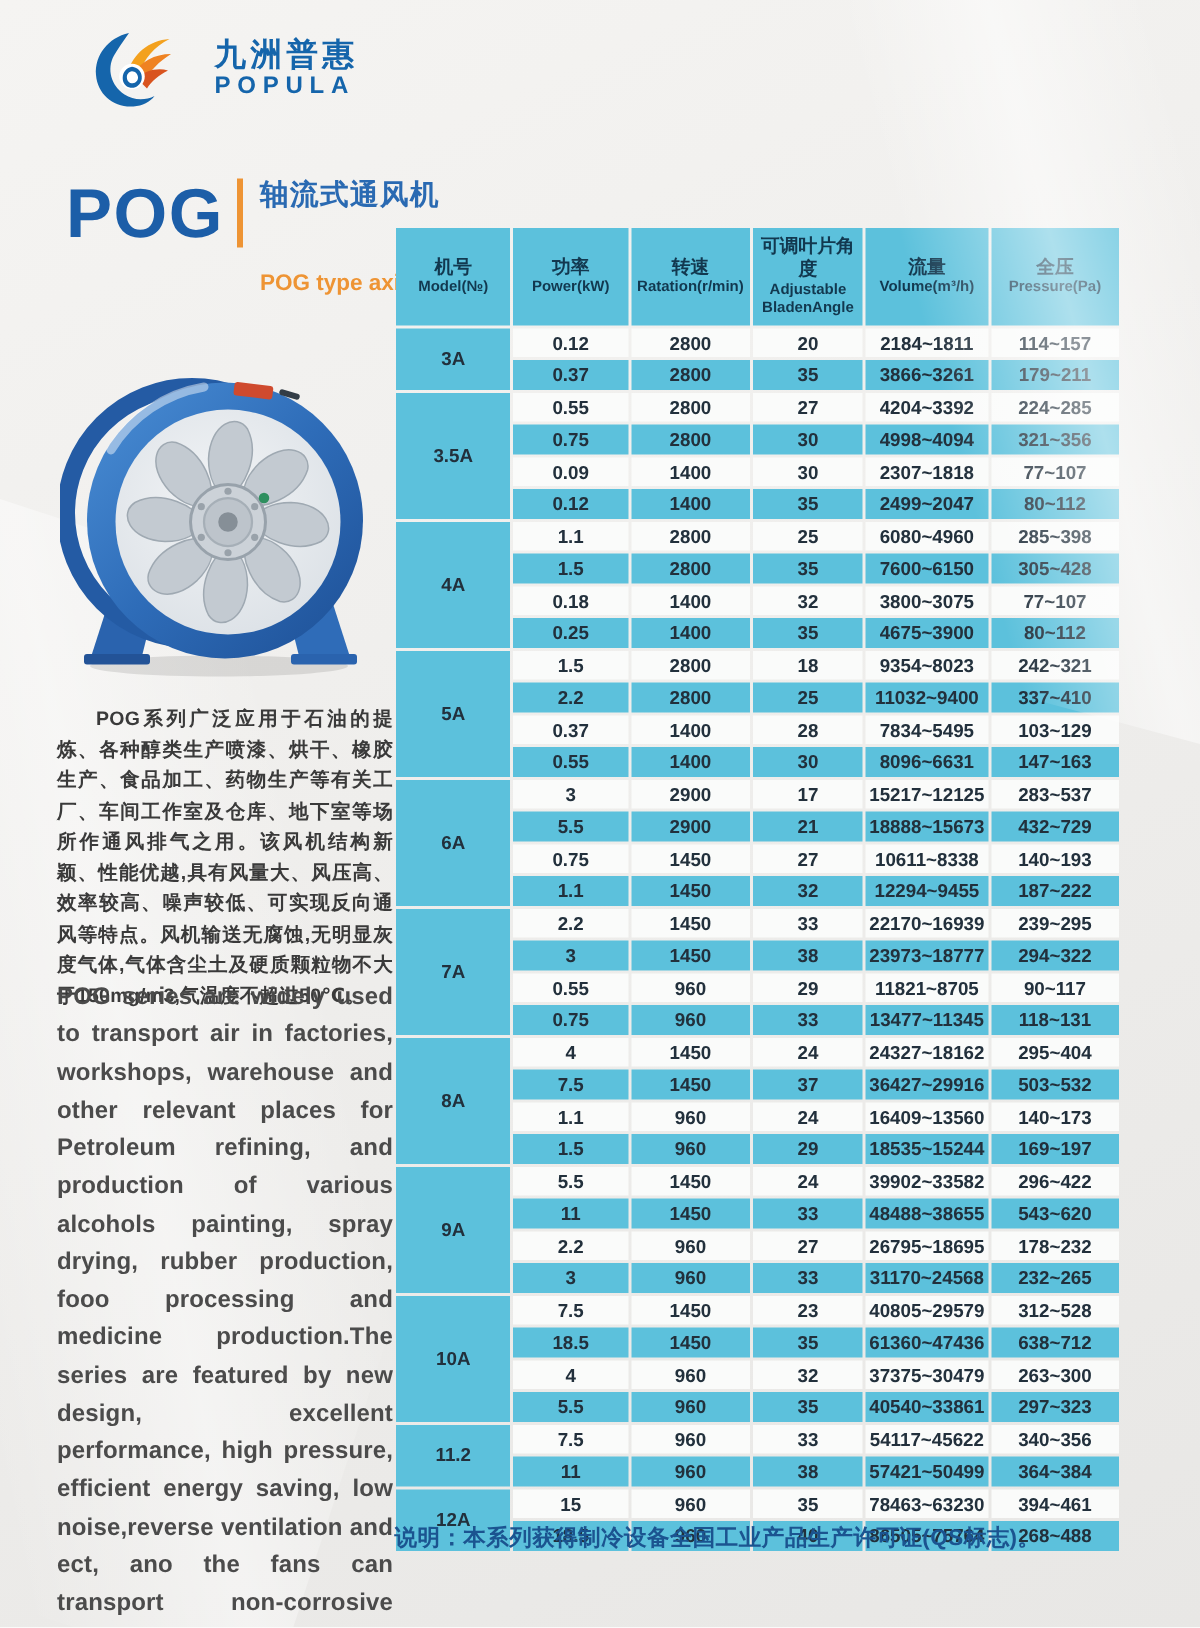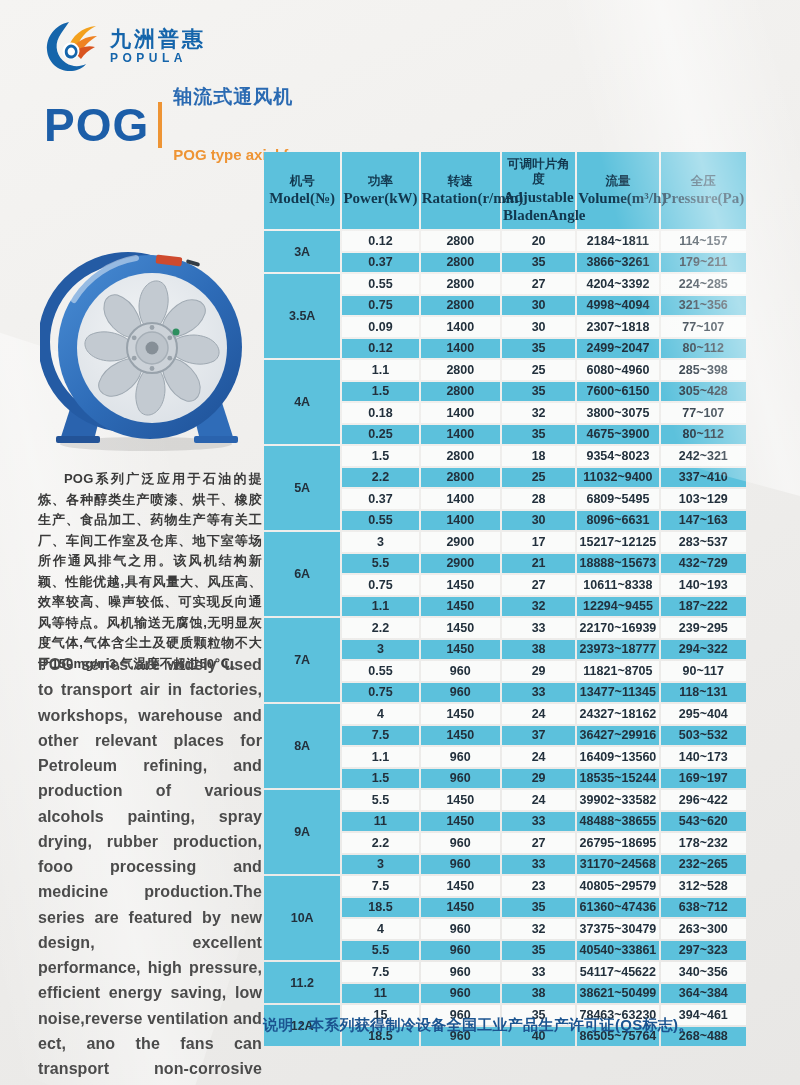--- a/index.html
+++ b/index.html
@@ -15,32 +15,32 @@
     background:linear-gradient(60deg,rgba(255,255,255,0) 30%,rgba(255,255,255,.45) 50%,rgba(255,255,255,0) 70%);
     transform:rotate(18deg);pointer-events:none;
   }
   .page::after{
     content:"";position:absolute;right:-80px;top:-60px;width:360px;height:520px;
     background:linear-gradient(60deg,rgba(255,255,255,0) 35%,rgba(255,255,255,.5) 52%,rgba(255,255,255,0) 70%);
     transform:rotate(15deg);pointer-events:none;
   }
 
   
-  .logo{position:absolute;left:42px;top:18px;display:flex;align-items:center;gap:8px;}
+  .logo{position:absolute;left:59px;top:18px;display:flex;align-items:center;gap:24px;}
   .logo-icon{width:60px;height:56px;}
   .logo-text{display:flex;flex-direction:column;line-height:1.05;}
   .logo-cn{font-size:21px;font-weight:bold;color:var(--brand-blue);letter-spacing:3px;}
-  .logo-en{font-size:12px;font-weight:bold;color:var(--brand-blue);letter-spacing:4.5px;margin-top:2px;}
+  .logo-en{font-size:16px;font-weight:bold;color:var(--brand-blue);letter-spacing:4.5px;margin-top:2px;}
 
   
   .title-block{position:absolute;left:44px;top:86px;display:flex;align-items:center;}
   .title-pog{font-size:46px;font-weight:bold;color:var(--title-blue);letter-spacing:1px;line-height:1;}
   .title-divider{width:4px;height:46px;background:var(--accent-orange);margin:0 11px 0 9px;}
   .title-sub{display:flex;flex-direction:column;justify-content:center;line-height:1.15;}
-  .title-cn{font-size:19px;font-weight:bold;color:#2a6ab2;letter-spacing:1px;}
+  .title-cn{font-size:19px;font-weight:bold;color:#2a6ab2;letter-spacing:1px;margin-top:34px;}
   .title-en{font-size:15px;font-weight:bold;color:var(--accent-orange);margin-top:38px;}
 
   
   .fan-figure{position:absolute;left:40px;top:248px;width:212px;height:212px;}
 
   
   .desc-cn{
     position:absolute;left:38px;top:456px;width:224px;
     font-size:13px;line-height:1.58;color:#3a3a3a;font-weight:600;
     text-align:justify;text-indent:2em;letter-spacing:.2px;
@@ -52,21 +52,21 @@
   }
 
   
   .spec-table-wrap{position:absolute;left:262px;top:150px;width:486px;}
   table.spec{width:100%;border-collapse:separate;border-spacing:2px;table-layout:fixed;}
   table.spec th{
     background:var(--cyan);color:#12384f;
     font-size:12.5px;font-weight:bold;line-height:1.22;
     padding:5px 1px;height:38px;vertical-align:middle;text-align:center;
   }
-  table.spec th .h-en{display:block;font-size:15px;font-weight:bold;font-family:Liberation Serif, serif;}
+  table.spec th .h-en{display:block;font-size:10px;font-weight:bold;}
   table.spec td{
     text-align:center;vertical-align:middle;
     font-size:12.5px;color:#22303c;height:17.5px;padding:1px 0;
     font-weight:600;
   }
   td.cell-white{background:#fafbfa;}
   td.cell-cyan{background:var(--cyan);}
   td.model-cell{background:var(--cyan);font-size:13px;font-weight:bold;color:#14374e;}
 
   .note{
@@ -273,21 +273,21 @@
             <td class="data-cell cell-cyan">2.2</td>
             <td class="data-cell cell-cyan">2800</td>
             <td class="data-cell cell-cyan">25</td>
             <td class="data-cell cell-cyan">11032~9400</td>
             <td class="data-cell cell-cyan">337~410</td>
           </tr>
           <tr>
             <td class="data-cell cell-white">0.37</td>
             <td class="data-cell cell-white">1400</td>
             <td class="data-cell cell-white">28</td>
-            <td class="data-cell cell-white">6809~5495</td>
+            <td class="data-cell cell-white">7834~5495</td>
             <td class="data-cell cell-white">103~129</td>
           </tr>
           <tr>
             <td class="data-cell cell-cyan">0.55</td>
             <td class="data-cell cell-cyan">1400</td>
             <td class="data-cell cell-cyan">30</td>
             <td class="data-cell cell-cyan">8096~6631</td>
             <td class="data-cell cell-cyan">147~163</td>
           </tr>
           <tr>
@@ -440,21 +440,21 @@
             <td class="data-cell cell-white">7.5</td>
             <td class="data-cell cell-white">960</td>
             <td class="data-cell cell-white">33</td>
             <td class="data-cell cell-white">54117~45622</td>
             <td class="data-cell cell-white">340~356</td>
           </tr>
           <tr>
             <td class="data-cell cell-cyan">11</td>
             <td class="data-cell cell-cyan">960</td>
             <td class="data-cell cell-cyan">38</td>
-            <td class="data-cell cell-cyan">38621~50499</td>
+            <td class="data-cell cell-cyan">57421~50499</td>
             <td class="data-cell cell-cyan">364~384</td>
           </tr>
           <tr>
             <td class="model-cell" rowspan="2">12A</td>
             <td class="data-cell cell-white">15</td>
             <td class="data-cell cell-white">960</td>
             <td class="data-cell cell-white">35</td>
             <td class="data-cell cell-white">78463~63230</td>
             <td class="data-cell cell-white">394~461</td>
           </tr>

